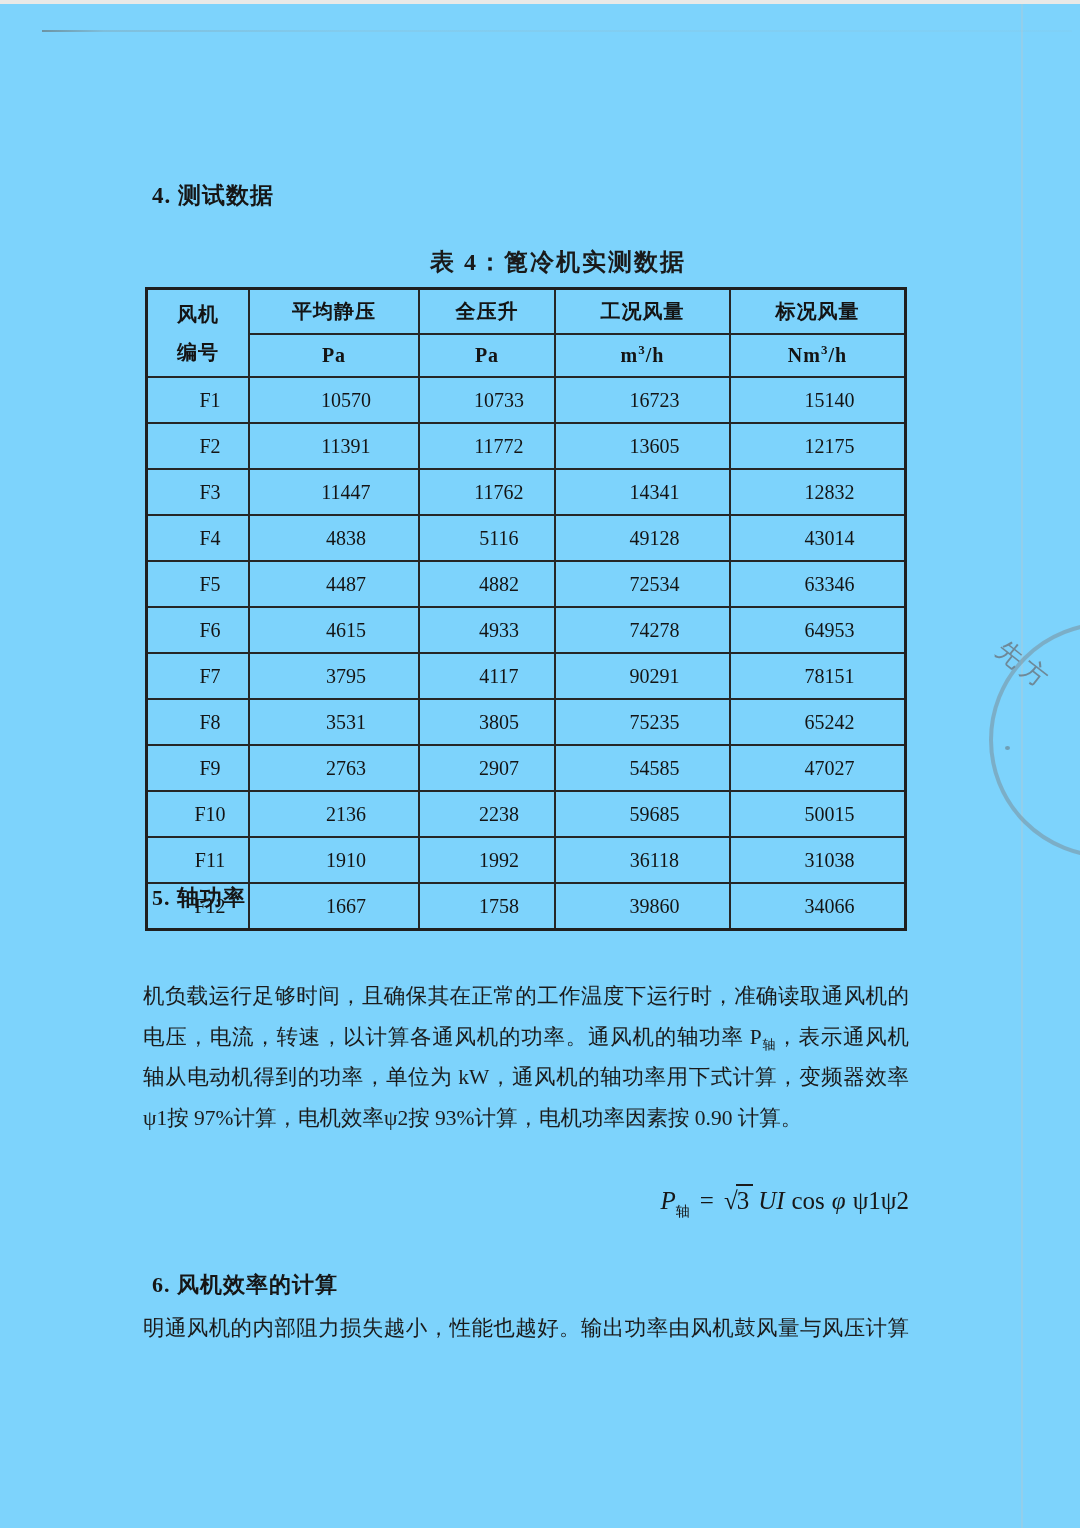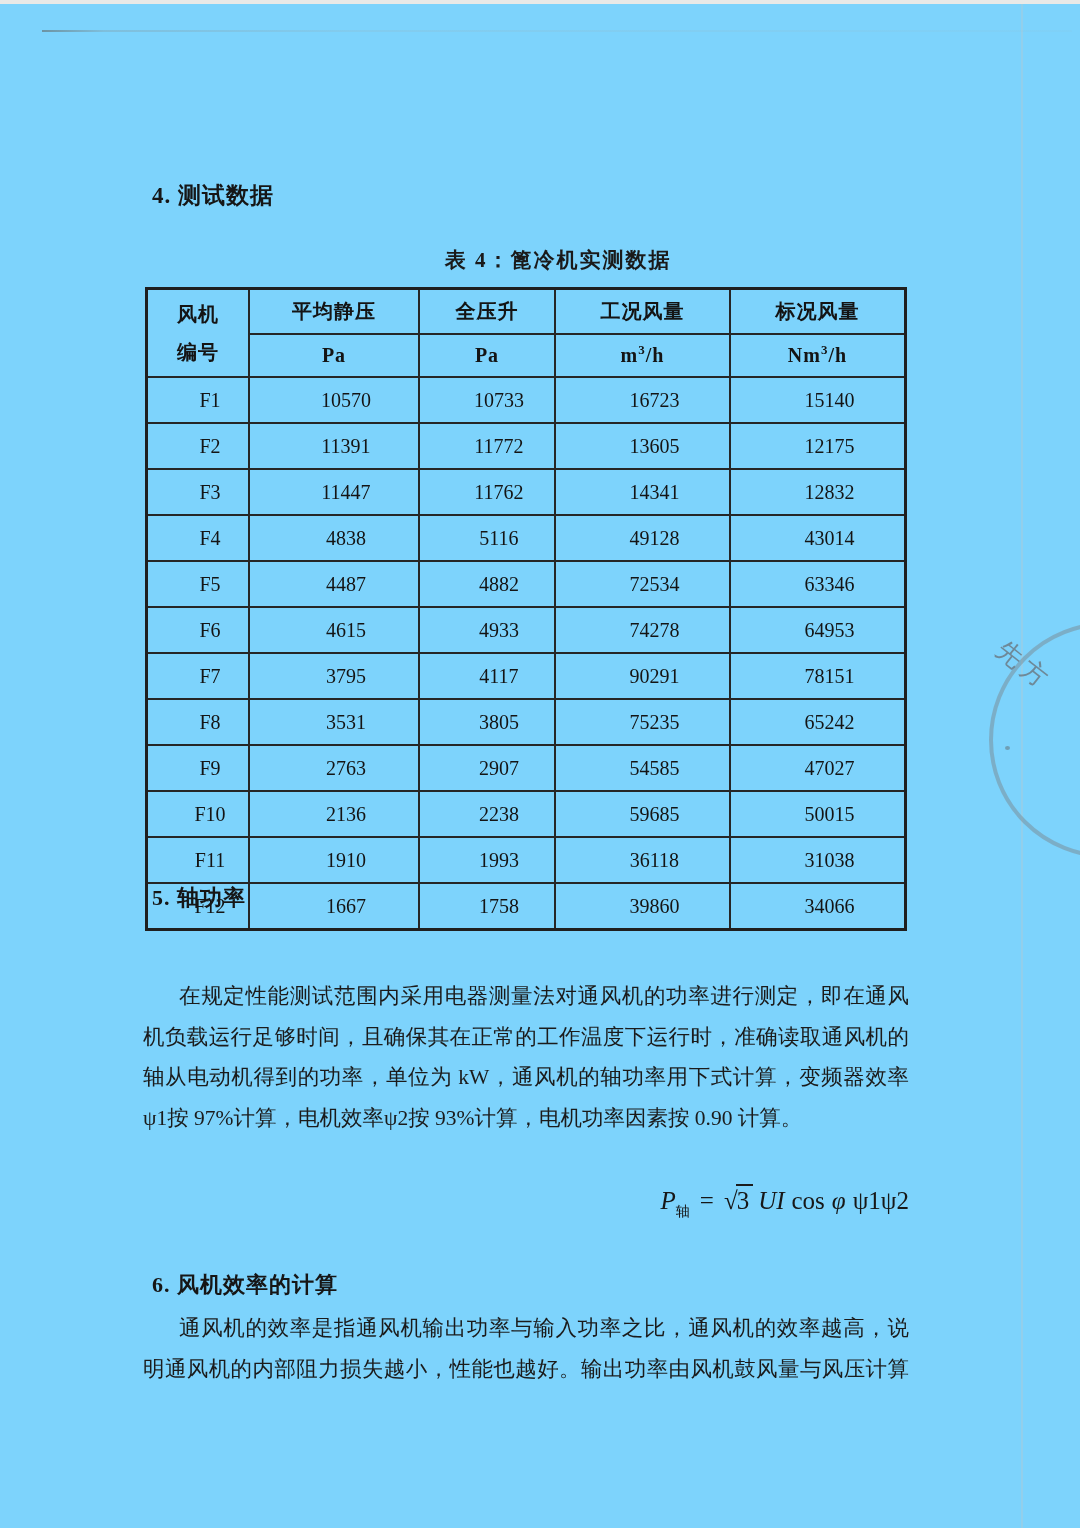--- a/index.html
+++ b/index.html
@@ -28,21 +28,21 @@
   .sec-h{
     position:absolute;margin:0;
     font-weight:bold;color:#161616;letter-spacing:1px;
   }
   .h4pos{left:152px;top:176px;font-size:23px;}
   .s5pos{left:152px;top:879px;font-size:22px;}
   .s6pos{left:152px;top:1266px;font-size:22px;}
   
   .tbl-title{
     position:absolute;left:178px;top:242px;width:760px;
-    text-align:center;font-size:21px;font-weight:bold;
+    text-align:center;font-size:24px;font-weight:bold;
     color:#1a1a1a;letter-spacing:2px;
   }
   
   table.data-table{
     position:absolute;left:145px;top:283px;width:758px;
     border-collapse:collapse;table-layout:fixed;
     border:3px solid #1f1f1f;
   }
   .data-table th,.data-table td{
     border:2px solid #262626;
@@ -196,51 +196,50 @@
       <tr>
         <td>F10</td>
         <td>2136</td>
         <td>2238</td>
         <td>59685</td>
         <td>50015</td>
       </tr>
       <tr>
         <td>F11</td>
         <td>1910</td>
-        <td>1993</td>
+        <td>1992</td>
         <td>36118</td>
         <td>31038</td>
       </tr>
       <tr>
         <td>F12</td>
         <td>1667</td>
         <td>1758</td>
         <td>39860</td>
         <td>34066</td>
       </tr>
     </tbody>
   </table>
 
   <h2 class="sec-h s5pos">5. 轴功率</h2>
 
   <div class="para p5pos">
-    <div class="line j ind">在规定性能测试范围内采用电器测量法对通风机的功率进行测定，即在通风</div>
     <div class="line j">机负载运行足够时间，且确保其在正常的工作温度下运行时，准确读取通风机的</div>
+    <div class="line j"><span>电压，电流，转速，以计算各通风机的功率。通风机的轴功率 P</span><sub class="ssub">轴</sub><span>，表示通风机</span></div>
     <div class="line j">轴从电动机得到的功率，单位为 kW，通风机的轴功率用下式计算，变频器效率</div>
     <div class="line">ψ1按 97%计算，电机效率ψ2按 93%计算，电机功率因素按 0.90 计算。</div>
   </div>
 
   <div class="formula">
     <span class="it">P</span><sub class="fsub">轴</sub><span class="eq">=</span><span class="sqrt">√</span><span class="radicand">3</span><span class="it">UI</span><span class="t">cos</span><span class="it t">φ</span><span class="t">ψ1ψ2</span>
   </div>
 
   <h2 class="sec-h s6pos">6. 风机效率的计算</h2>
 
   <div class="para p6pos">
-    <div class="line j ind">通风机的效率是指通风机输出功率与输入功率之比，通风机的效率越高，说</div>
     <div class="line j">明通风机的内部阻力损失越小，性能也越好。输出功率由风机鼓风量与风压计算</div>
   </div>
 
   <div class="stamp">
     <div class="stamp-circle"></div>
     <div class="stamp-text">先方</div>
     <div class="stamp-dot"></div>
   </div>
 
 </div>

